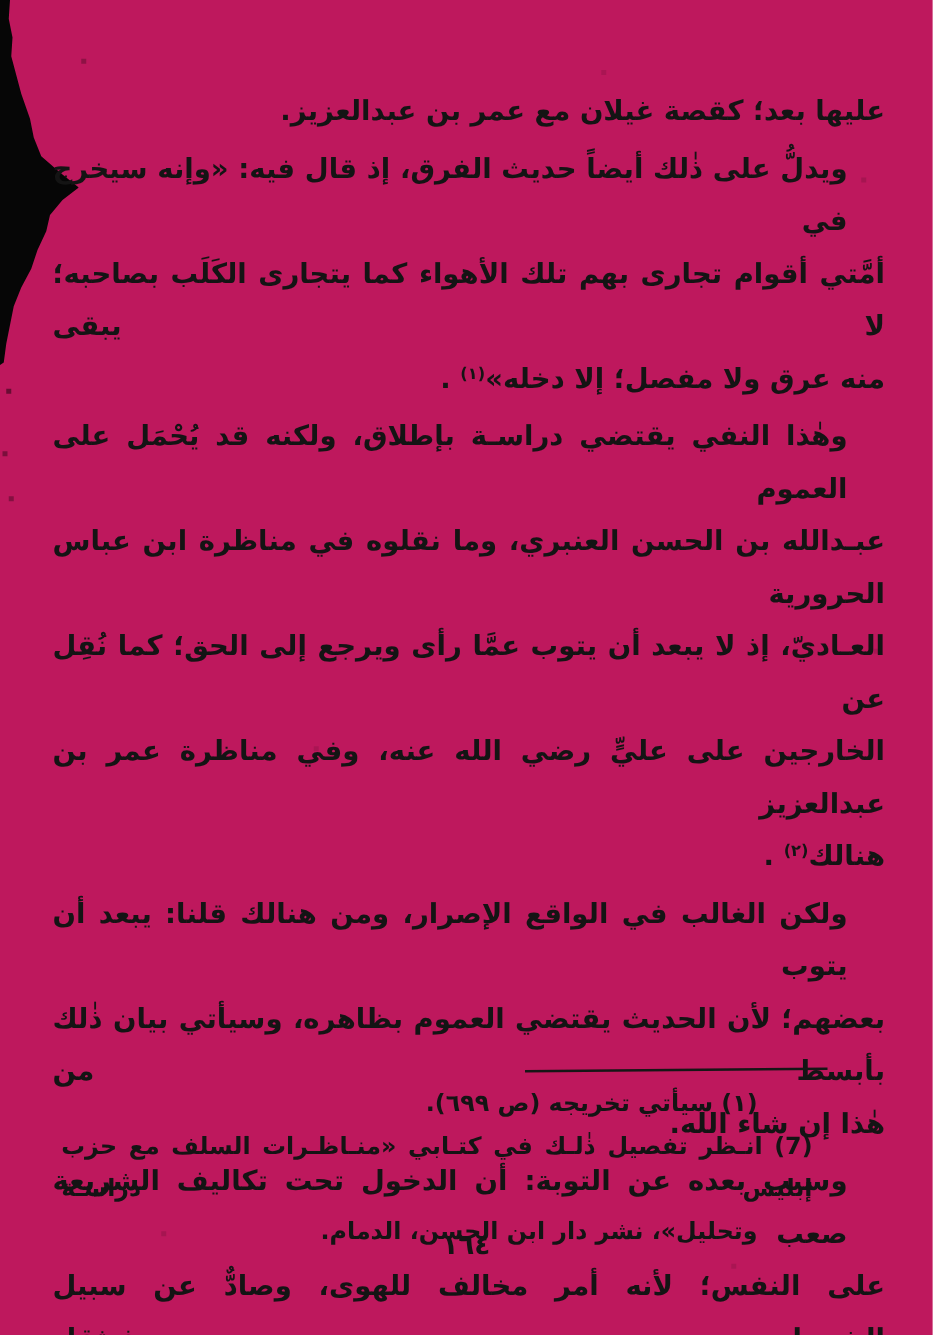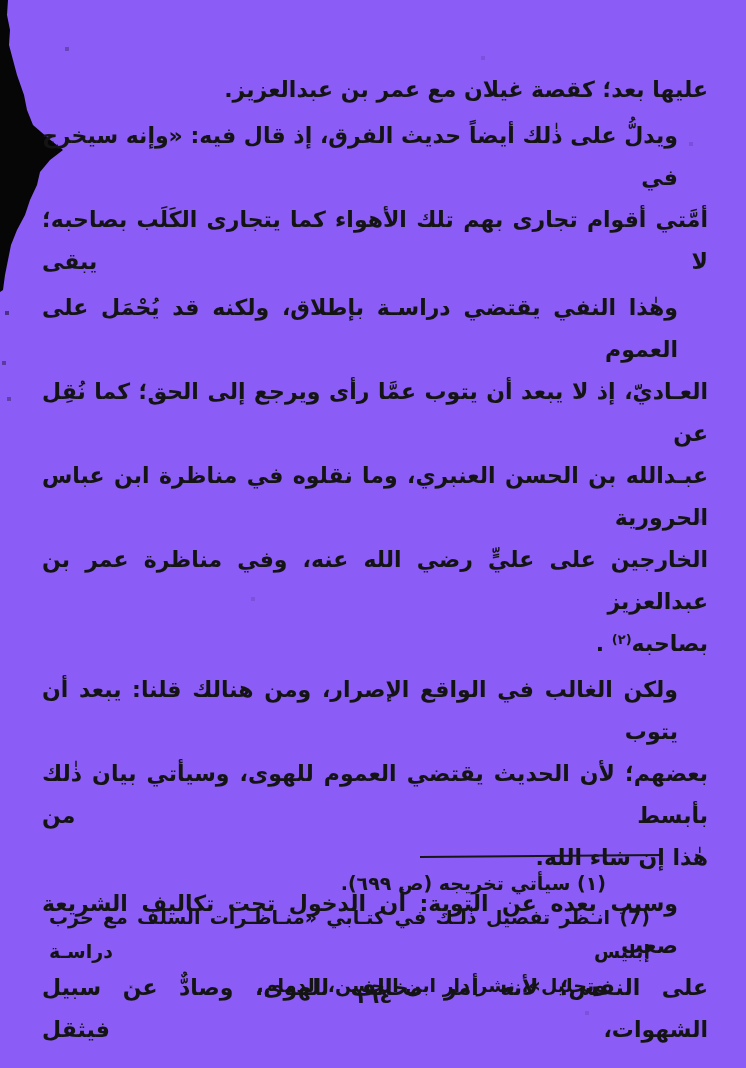--- a/index.html
+++ b/index.html
@@ -1,19 +1,19 @@
 <!DOCTYPE html>
 <html lang="ar"><head>
 <meta charset="utf-8">
 <style>
   html,body{margin:0;padding:0;}
   .page{
     position:relative;
     width:746px;height:1068px;
-    background:#8b5cf6;
+    background:#be185d;
     overflow:hidden;
     font-family:"DejaVu Sans",sans-serif;
     font-weight:700;
     color:#141414;
   }
   
   .blob{
     position:absolute;top:0;left:0;width:70px;height:300px;
     background:#060606;
     clip-path:polygon(0 0,8px 0,7px 15px,10px 30px,9px 45px,13px 60px,17px 75px,
@@ -70,33 +70,34 @@
   <div class="blob"></div>
   <div class="speckles"></div>
 
   <main class="text">
 
     <div class="line end">عليها بعد؛ كقصة غيلان مع عمر بن عبدالعزيز.</div>
 
     <div class="para">
       <div class="line indent">ويدلُّ على ذٰلك أيضاً حديث الفرق، إذ قال فيه: «وإنه سيخرج في</div>
       <div class="line">أمَّتي أقوام تجارى بهم تلك الأهواء كما يتجارى الكَلَب بصاحبه؛ لا يبقى</div>
+      <div class="line end"><span>منه عرق ولا مفصل؛ إلا دخله»</span><sup class="fn-ref">(١)</sup><span> .</span></div>
     </div>
 
     <div class="para">
       <div class="line indent">وهٰذا النفي يقتضي دراسـة بإطلاق، ولكنه قد يُحْمَل على العموم</div>
+      <div class="line">عبـدالله بن الحسن العنبري، وما نقلوه في مناظرة ابن عباس الحرورية</div>
       <div class="line">العـاديّ، إذ لا يبعد أن يتوب عمَّا رأى ويرجع إلى الحق؛ كما نُقِل عن</div>
-      <div class="line">عبـدالله بن الحسن العنبري، وما نقلوه في مناظرة ابن عباس الحرورية</div>
       <div class="line">الخارجين على عليٍّ رضي الله عنه، وفي مناظرة عمر بن عبدالعزيز</div>
-      <div class="line end"><span>بصاحبه</span><sup class="fn-ref">(٢)</sup><span> .</span></div>
+      <div class="line end"><span>هنالك</span><sup class="fn-ref">(٢)</sup><span> .</span></div>
     </div>
 
     <div class="para">
       <div class="line indent">ولكن الغالب في الواقع الإصرار، ومن هنالك قلنا: يبعد أن يتوب</div>
-      <div class="line">بعضهم؛ لأن الحديث يقتضي العموم للهوى، وسيأتي بيان ذٰلك بأبسط من</div>
+      <div class="line">بعضهم؛ لأن الحديث يقتضي العموم بظاهره، وسيأتي بيان ذٰلك بأبسط من</div>
       <div class="line end">هٰذا إن شاء الله.</div>
     </div>
 
     <div class="para">
       <div class="line indent">وسبب بعده عن التوبة: أن الدخول تحت تكاليف الشريعة صعب</div>
       <div class="line">على النفس؛ لأنه أمر مخالف للهوى، وصادٌّ عن سبيل الشهوات، فيثقل</div>
 
     </div>
 
   </main>

